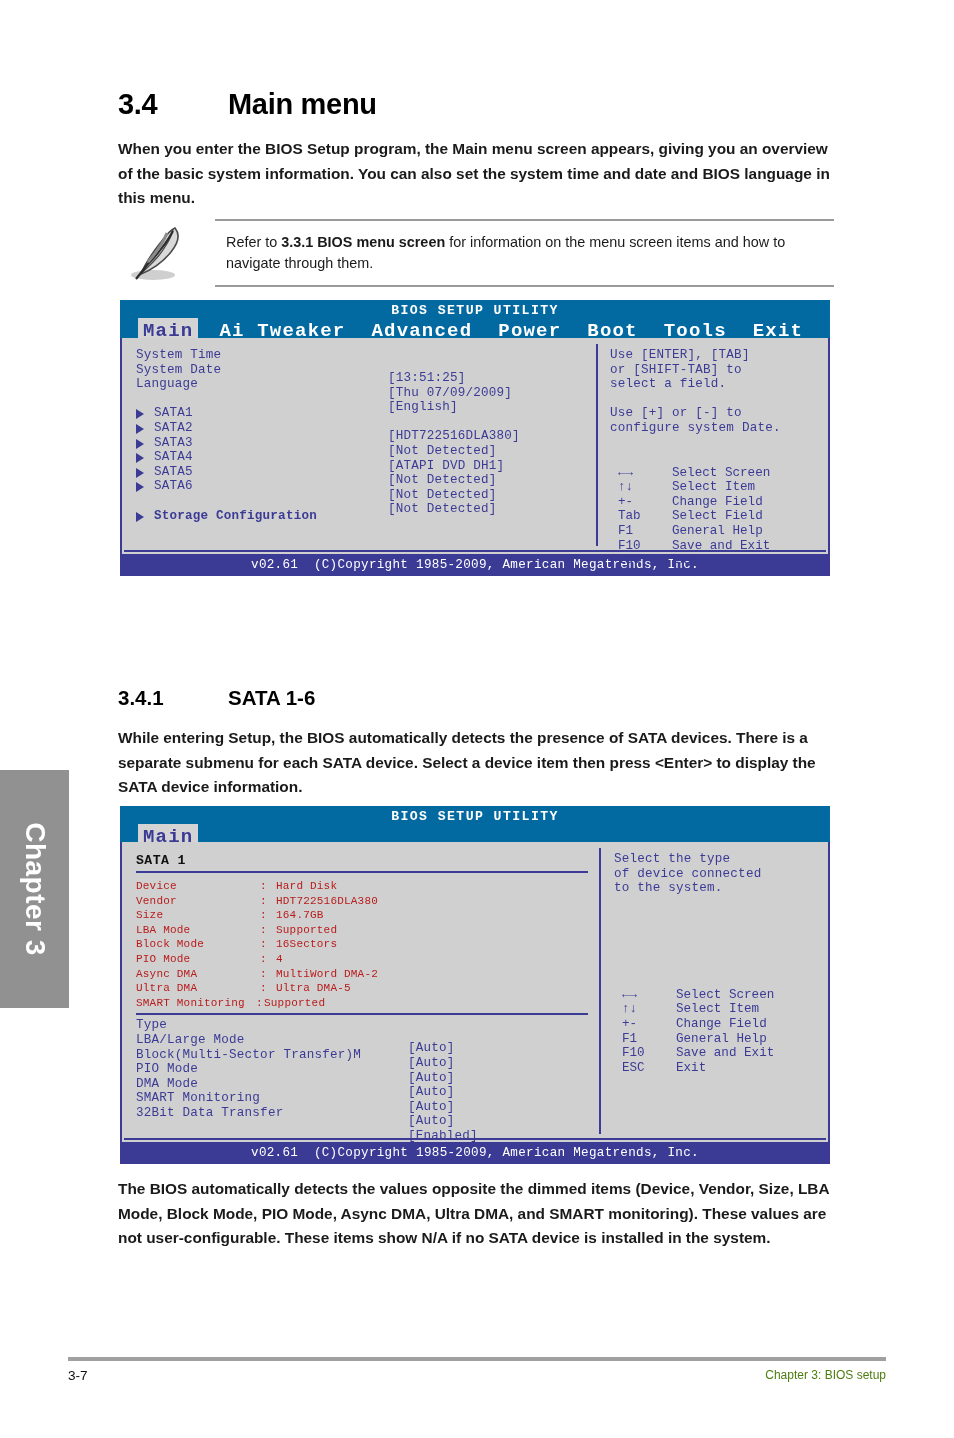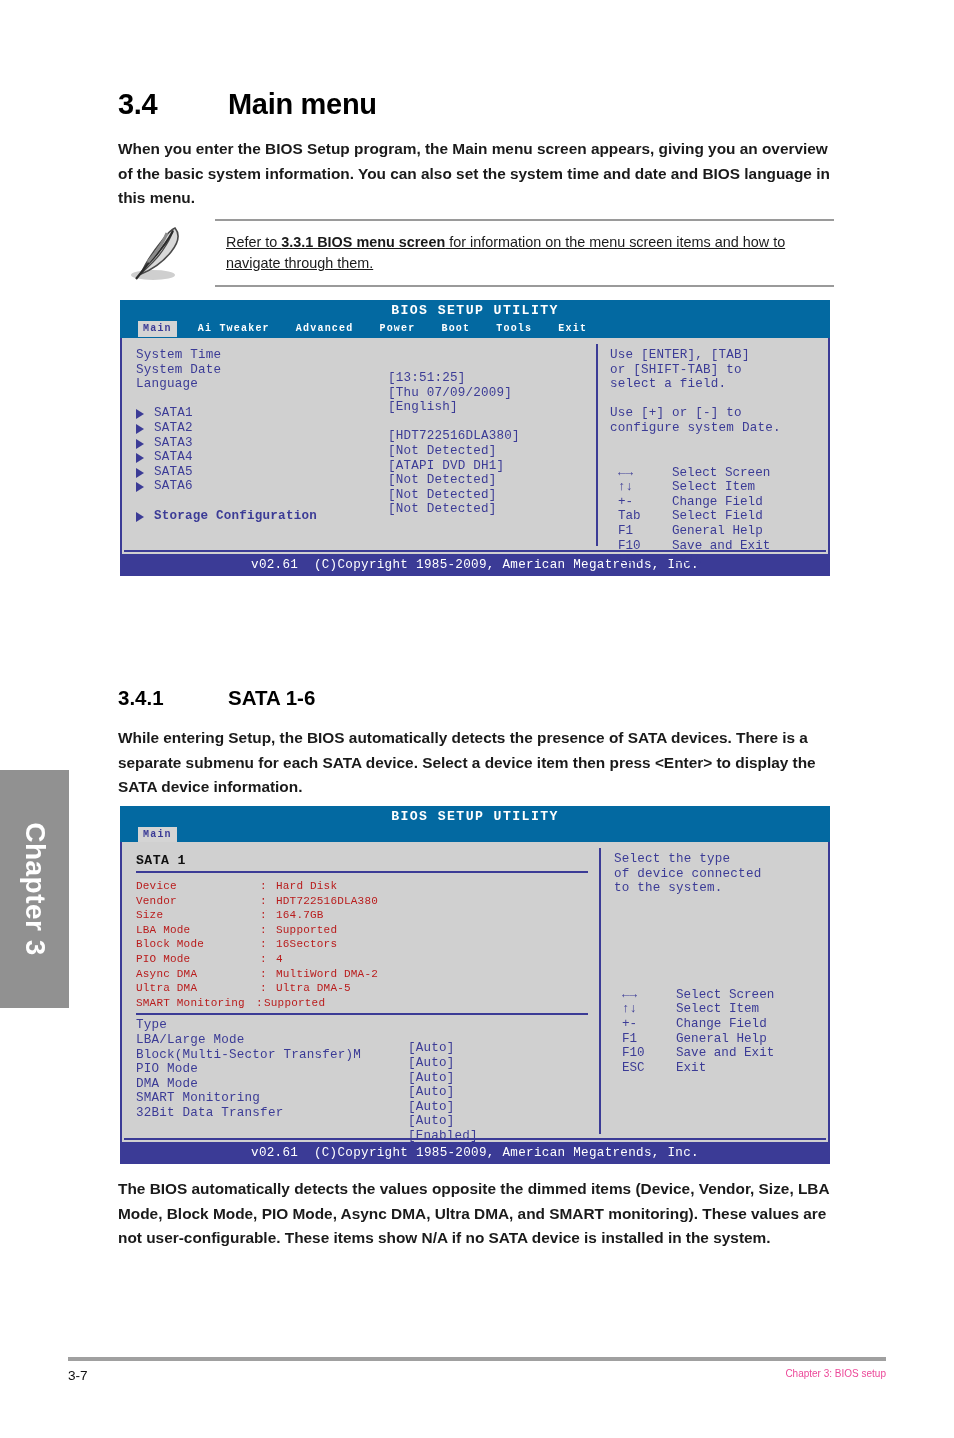--- a/index.html
+++ b/index.html
@@ -107,21 +107,20 @@
   .note-rule.top { top: 0; }
   .note-rule.bottom { top: 66px; }
   .note-text {
     position: absolute;
     left: 108px;
     top: 13px;
     width: 600px;
     font-size: 14.4px;
     line-height: 21px;
     color: #1a1a1a;
-    text-decoration: underline;
   }
   .note-text b { font-weight: bold; }
   .note-icon {
     position: absolute;
     left: 5px;
     top: 3px;
     width: 66px;
     height: 62px;
   }
 
@@ -156,21 +155,21 @@
   .bios-tabs {
     position: absolute;
     top: 18px;
     left: 18px;
     right: 0;
     height: 20px;
     white-space: nowrap;
   }
   .bios-tab {
     display: inline-block;
-    font-size: 10px;
+    font-size: 19px;
     font-weight: bold;
     color: #ffffff;
     letter-spacing: 1.2px;
     padding: 2px 5px 3px 5px;
     margin-right: 16px;
   }
   .bios-tab.active {
     background: #d4d4d4;
     color: #3b3b96;
   }
@@ -322,22 +321,22 @@
     position: absolute;
     left: 68px;
     top: 1368px;
     font-size: 13.6px;
     color: #111;
   }
   .page-chapter {
     position: absolute;
     right: 68px;
     top: 1368px;
-    font-size: 10px;
-    color: #ec4899;
+    font-size: 12px;
+    color: #4d7c0f;
   }
 </style>
 </head>
 <body>
 
 <div class="chapter-tab">
   <span class="chapter-tab-label">Chapter 3</span>
 </div>
 
 <div class="content">

